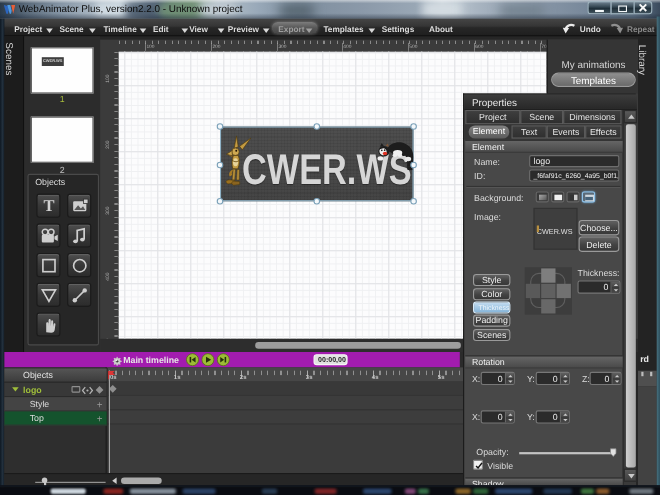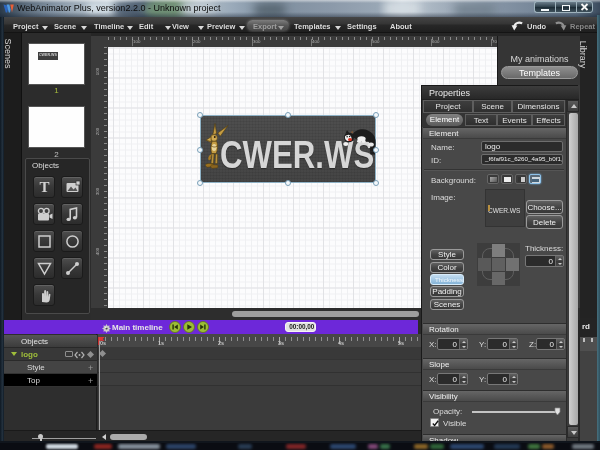--- a/index.html
+++ b/index.html
@@ -243,21 +243,21 @@
       <div class="ab" style="left:3px;top:1px;width:2px;height:4px;background:#bdbdbd;"></div>
       <div class="ab" style="left:11px;top:1px;width:2px;height:4px;background:#bdbdbd;"></div>
     </div>
     <div class="ab" style="left:0;top:318px;width:17px;height:92px;background:#424242;"></div>
   </div>
 
   <div class="ab" style="left:597px;top:15px;width:3px;height:428px;background:linear-gradient(90deg,#47707e,#2e505e);"></div>
 
   <div class="ab" id="timeline" style="left:4px;top:320px;width:417px;height:122px;background:#2b2b2b;">
 
-    <div class="ab" style="left:0;top:0;width:414px;height:14px;background:#6d28d9;">
+    <div class="ab" style="left:0;top:0;width:414px;height:14px;background:#a21caf;">
       <svg class="ab" style="left:98px;top:4px;" width="9" height="9" viewBox="0 0 9 9">
           <circle cx="4.5" cy="4.5" r="3.1" fill="#c9c9c9"></circle>
           <g stroke="#c9c9c9" stroke-width="1.1">
             <line x1="4.5" y1="0.4" x2="4.5" y2="8.6"></line>
             <line x1="0.4" y1="4.5" x2="8.6" y2="4.5"></line>
             <line x1="1.6" y1="1.6" x2="7.4" y2="7.4"></line>
             <line x1="7.4" y1="1.6" x2="1.6" y2="7.4"></line>
           </g>
           <circle cx="4.5" cy="4.5" r="2.2" fill="#cfcfcf"></circle>
           <circle cx="4.5" cy="4.5" r="1.1" fill="#3e3e3e"></circle>
@@ -295,21 +295,21 @@
         <svg style="position:absolute;left:70px;top:2.5px;" width="11" height="8" viewBox="0 0 11 8">
             <path d="M3.5 1 L1 4 L3.5 7 M7.5 1 L10 4 L7.5 7" fill="none" stroke="#b0b0b0" stroke-width="1.2"></path>
             <circle cx="5.5" cy="4" r="1" fill="#b0b0b0"></circle>
           </svg>
         <span style="position:absolute;left:84px;top:3.5px;width:5px;height:5px;background:#909090;transform:rotate(45deg);"></span>
       </div>
       <div class="ab" style="left:0;top:27px;width:93px;height:13px;background:#444;border-bottom:1px solid #323232;">
         <span style="position:absolute;left:23px;top:2px;font-size:8px;color:#dcdcdc;">Style</span>
         <span style="position:absolute;left:84px;top:2px;font-size:9px;color:#9a9a9a;">+</span>
       </div>
-      <div class="ab" style="left:0;top:40px;width:93px;height:13px;background:#000000;border-bottom:1px solid #323232;">
+      <div class="ab" style="left:0;top:40px;width:93px;height:13px;background:#14532d;border-bottom:1px solid #323232;">
         <span style="position:absolute;left:23px;top:2px;font-size:8px;color:#dcdcdc;">Top</span>
         <span style="position:absolute;left:84px;top:2px;font-size:9px;color:#9a9a9a;">+</span>
       </div>
     </div>
 
     <div class="ab" style="left:94px;top:14px;width:323px;height:13px;background:#474747;">
       <div class="ab" style="left:1px;top:3px;width:322px;height:4px;background:repeating-linear-gradient(90deg,#909090 0 1px,transparent 1px 6px);"></div>
       <div class="ab" style="left:1px;top:3px;width:322px;height:7px;background:repeating-linear-gradient(90deg,#ababab 0 1px,transparent 1px 60px);"></div>
       <span class="tslbl" style="left:2px;">0s</span>
         <span class="tslbl" style="left:60px;">1s</span>
@@ -428,33 +428,31 @@
     <div class="spin" style="left:65px;top:252px;width:31px;">
         <span class="sv">0</span>
         <span class="sb"></span>
       </div>
     <span class="ab" style="left:107px;top:254px;">Z:</span>
     <div class="spin" style="left:114px;top:252px;width:29px;">
         <span class="sv">0</span>
         <span class="sb"></span>
       </div>
 
-    <div class="phead" style="top:272px;">Slope</div>
     <span class="ab" style="left:7px;top:289px;">X:</span>
     <div class="spin" style="left:15px;top:287px;width:31px;">
         <span class="sv">0</span>
         <span class="sb"></span>
       </div>
     <span class="ab" style="left:57px;top:289px;">Y:</span>
     <div class="spin" style="left:65px;top:287px;width:31px;">
         <span class="sv">0</span>
         <span class="sb"></span>
       </div>
 
-    <div class="phead" style="top:304px;">Visibility</div>
     <span class="ab" style="left:11px;top:321px;">Opacity:</span>
     <div class="ab" style="left:50px;top:325px;width:87px;height:1.5px;background:#c4c4c4;"></div>
     <svg class="ab" style="left:132px;top:321px;" width="7" height="9" viewBox="0 0 7 9">
         <path d="M1 1 L6 1 L6 5 L3.5 8 L1 5 Z" fill="#e2e2e2" stroke="#8a8a8a" stroke-width="0.7"></path>
       </svg>
     <div class="ab" style="left:8px;top:332px;width:9px;height:9px;background:#f2f2f2;border:1px solid #888;border-radius:1px;"><svg width="9" height="9" viewBox="0 0 9 9">
           <path d="M1.8 4.6 L3.6 6.4 L7.2 1.8" fill="none" stroke="#151515" stroke-width="1.4"></path>
         </svg></div>
     <span class="ab" style="left:21px;top:333px;">Visible</span>
 

